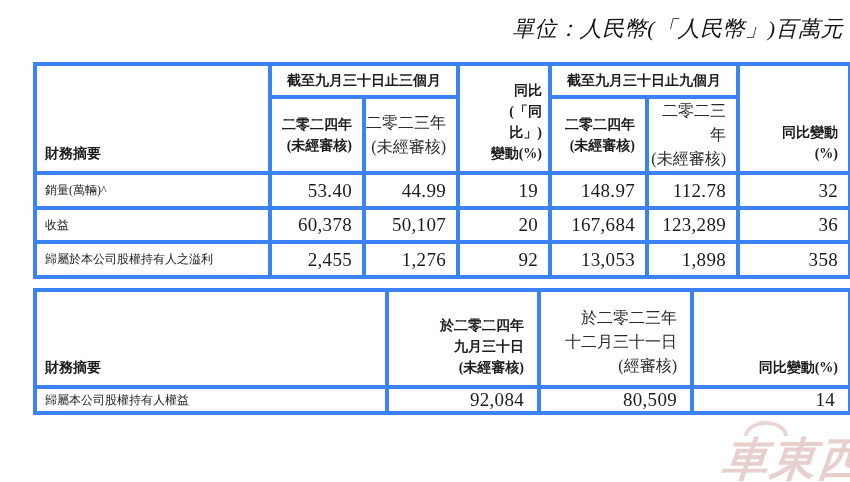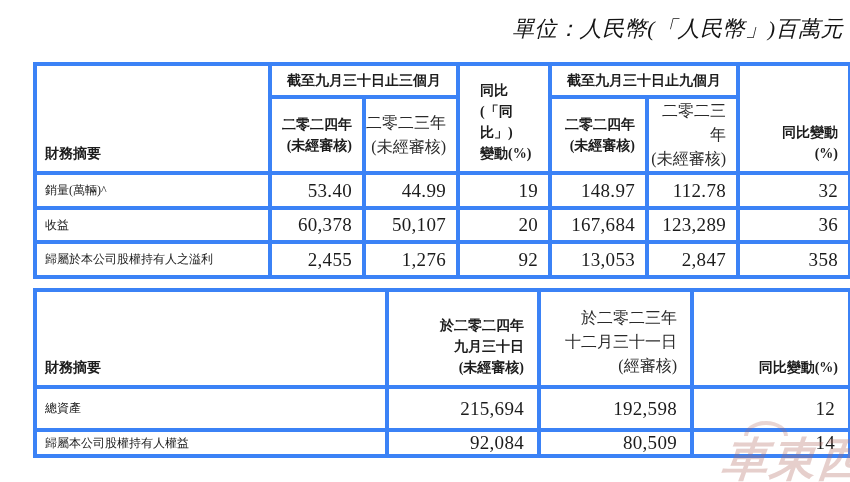--- a/index.html
+++ b/index.html
@@ -19,21 +19,21 @@
     border:2px solid #4a4a4a;
   }
   #table1 { top:62px; }
   #table2 { top:288px; }
   th, td { border:4px solid #3b82f6; font-weight:normal; vertical-align:middle; }
   .cjk-hdr { font-size:14px; font-weight:bold; line-height:1.5; }
   .cjk-hdr-light { font-size:16px; font-weight:normal; line-height:1.5; color:#2a2a2a; }
   .lbl-cell { vertical-align:bottom; text-align:left; padding:0 0 7px 8px; }
   .group-cell { text-align:center; vertical-align:middle; }
   .year-cell { text-align:right; vertical-align:middle; padding-right:10px; }
-  .yoy-q-cell { text-align:left; vertical-align:bottom; padding:0 6px 7px 20px; }
+  .yoy-q-cell { text-align:right; vertical-align:bottom; padding:0 6px 7px 20px; }
   .yoy-cell { text-align:right; vertical-align:bottom; padding:0 10px 7px 0;margin-left:28px; }
   .row-label { text-align:left; font-size:12px; padding-left:8px; }
   .num { text-align:right; font-size:19px; padding-right:10px; letter-spacing:0.3px; }
   #table2 .num { padding-right:13px; }
   #table2 .year-cell { padding-right:13px; vertical-align:bottom; padding-bottom:7px; }
   .watermark {
     position:absolute; right:-16px; bottom:-4px;
     font-size:46px; font-weight:bold; font-style:italic;
     color:rgba(176,106,96,0.32); letter-spacing:2px; white-space:nowrap;
     transform:skewX(-6deg); pointer-events:none; line-height:1.1;
@@ -113,21 +113,21 @@
       <td class="num">167,684</td>
       <td class="num">123,289</td>
       <td class="num">36</td>
     </tr>
     <tr style="height:35px">
       <td class="row-label">歸屬於本公司股權持有人之溢利</td>
       <td class="num">2,455</td>
       <td class="num">1,276</td>
       <td class="num">92</td>
       <td class="num">13,053</td>
-      <td class="num">2,847</td>
+      <td class="num">1,898</td>
       <td class="num">358</td>
     </tr>
   </tbody>
     </table>
 
   <table id="table2">
     <colgroup>
       <col style="width:352px">
         <col style="width:152px">
         <col style="width:153px">
@@ -141,26 +141,20 @@
         <div>九月三十日</div>
         <div>(未經審核)</div>
       </th>
       <th class="cjk-hdr-light year-cell">
         <div>於二零二三年</div>
         <div>十二月三十一日</div>
         <div>(經審核)</div>
       </th>
       <th class="cjk-hdr yoy-cell">同比變動(%)</th>
     </tr>
-    <tr style="height:43px">
-      <td class="row-label">總資產</td>
-      <td class="num">215,694</td>
-      <td class="num">192,598</td>
-      <td class="num">12</td>
-    </tr>
     <tr style="height:26px">
       <td class="row-label">歸屬本公司股權持有人權益</td>
       <td class="num">92,084</td>
       <td class="num">80,509</td>
       <td class="num">14</td>
     </tr>
   </tbody>
     </table>
 
   <div class="watermark-arc"></div>

